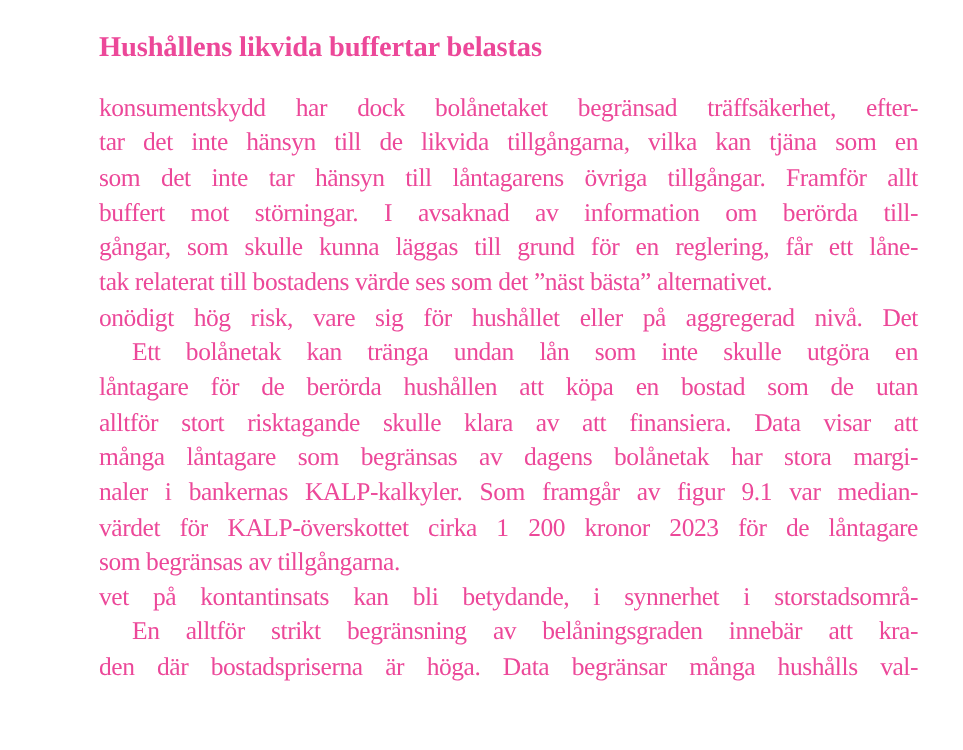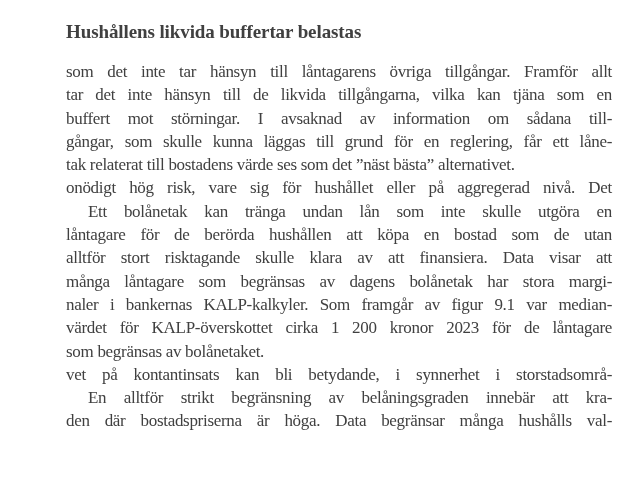--- a/index.html
+++ b/index.html
@@ -11,21 +11,21 @@
     height: 500px;
     background: #ffffff;
     overflow: hidden;
   }
   .page {
     position: relative;
     width: 554px;
     height: 500px;
     background: #ffffff;
     font-family: "Liberation Serif", serif;
-    color: #404040;
+    color: #ec4899;
   }
   .text-block {
     position: absolute;
     left: 66px;
     top: 20px;
     width: 546px;
   }
   .heading {
     font-size: 19px;
     font-weight: bold;
@@ -54,36 +54,37 @@
 </style>
 </head>
 <body>
 
 <div class="page">
   <div class="text-block">
 
     <h1 class="heading">Hushållens likvida buffertar belastas</h1>
 
     <div class="para">
+      <div class="line">konsumentskydd har dock bolånetaket begränsad träffsäkerhet, efter-</div>
+      <div class="line">tar det inte hänsyn till de likvida tillgångarna, vilka kan tjäna som en</div>
       <div class="line">som det inte tar hänsyn till låntagarens övriga tillgångar. Framför allt</div>
-      <div class="line">tar det inte hänsyn till de likvida tillgångarna, vilka kan tjäna som en</div>
-      <div class="line">buffert mot störningar. I avsaknad av information om sådana till-</div>
+      <div class="line">buffert mot störningar. I avsaknad av information om berörda till-</div>
       <div class="line">gångar, som skulle kunna läggas till grund för en reglering, får ett låne-</div>
       <div class="line para-end">tak relaterat till bostadens värde ses som det ”näst bästa” alternativet.</div>
     </div>
 
     <div class="para">
       <div class="line">onödigt hög risk, vare sig för hushållet eller på aggregerad nivå. Det</div>
       <div class="line indent">Ett bolånetak kan tränga undan lån som inte skulle utgöra en</div>
       <div class="line">låntagare för de berörda hushållen att köpa en bostad som de utan</div>
       <div class="line">alltför stort risktagande skulle klara av att finansiera. Data visar att</div>
       <div class="line">många låntagare som begränsas av dagens bolånetak har stora margi-</div>
       <div class="line">naler i bankernas KALP-kalkyler. Som framgår av figur 9.1 var median-</div>
       <div class="line">värdet för KALP-överskottet cirka 1 200 kronor 2023 för de låntagare</div>
-      <div class="line para-end">som begränsas av bolånetaket.</div>
+      <div class="line para-end">som begränsas av tillgångarna.</div>
     </div>
 
     <div class="para">
       <div class="line">vet på kontantinsats kan bli betydande, i synnerhet i storstadsområ-</div>
       <div class="line indent">En alltför strikt begränsning av belåningsgraden innebär att kra-</div>
       <div class="line">den där bostadspriserna är höga. Data begränsar många hushålls val-</div>
     </div>
 
   </div>
 </div>

